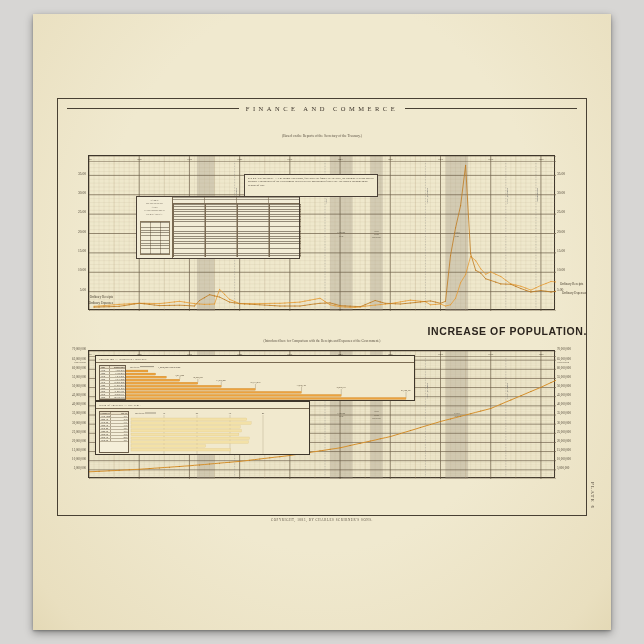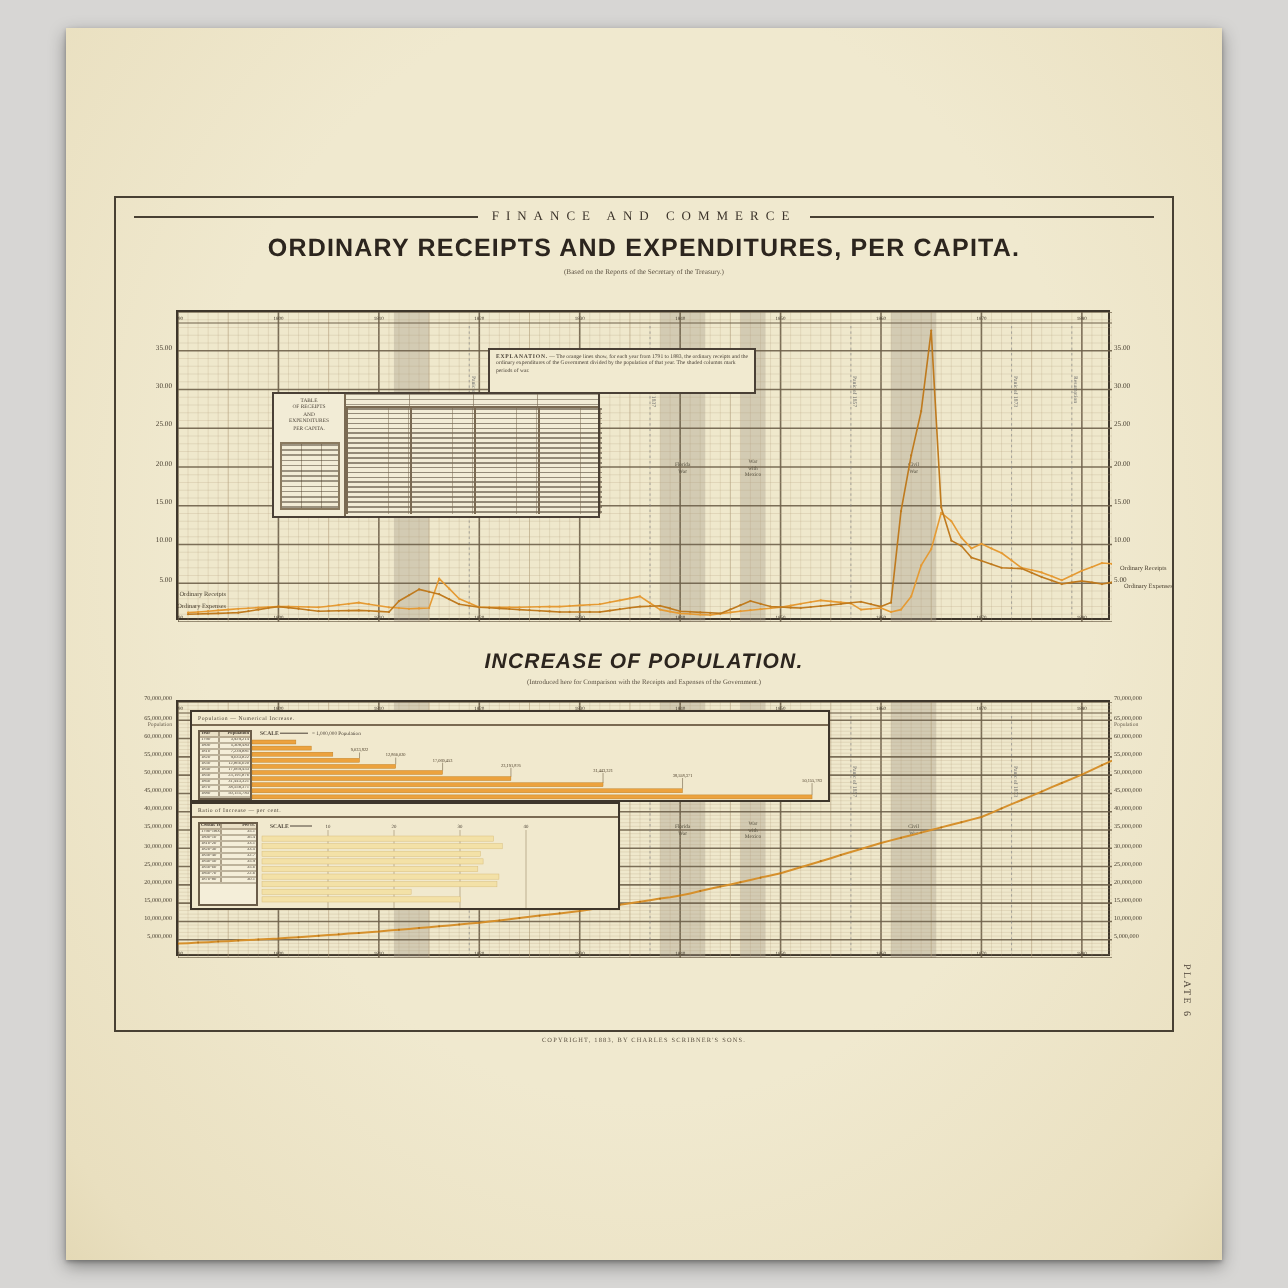--- a/index.html
+++ b/index.html
@@ -10,22 +10,22 @@
     box-shadow:0 3px 8px rgba(0,0,0,.38), 0 1px 2px rgba(0,0,0,.25);
     font-family:"Liberation Serif", serif;color:#3b332a;
   }
   .plate-border{position:absolute;left:24px;top:84px;width:530px;height:418px;border:1px solid #484033;}
   .running-head{position:absolute;left:24px;top:88px;width:530px;height:12px;display:flex;align-items:center;gap:7px;padding:0 10px;}
   .running-head .rule{flex:1;border-top:1px solid #484033;height:0;}
   .running-head .rh-text{font-size:6.5px;letter-spacing:3.5px;white-space:nowrap;color:#3b332a;}
   .page-title{position:absolute;left:24px;top:103px;width:530px;text-align:center;
     font-family:"Liberation Sans",sans-serif;font-weight:bold;font-size:12.5px;letter-spacing:.6px;color:#2c251e;}
   .page-subtitle{position:absolute;left:24px;top:120px;width:530px;text-align:center;font-size:3.6px;color:#5c5243;}
-  .section-title{position:absolute;left:24px;top:311px;width:530px;text-align:center;
-    font-family:"Liberation Sans",sans-serif;font-weight:bold;font-size:10.5px;letter-spacing:.6px;color:#2c251e;font-style:italic;}
+  .section-title{position:absolute;left:24px;top:311px;width:530px;text-align:right;
+    font-family:"Liberation Sans",sans-serif;font-weight:bold;font-size:10.5px;letter-spacing:.6px;color:#2c251e;}
   .section-subtitle{position:absolute;left:24px;top:325px;width:530px;text-align:center;font-size:3.4px;color:#5c5243;}
   .chartbox{position:absolute;border:1px solid #3e362b;background:#efe8cc;}
   #top-chart{left:55px;top:141px;width:467px;height:155px;}
   #bot-chart{left:55px;top:336px;width:467px;height:128px;}
   #top-chart svg,#bot-chart svg{position:absolute;left:0;top:0;}
   .axis-col{position:absolute;font-size:3.6px;color:#453c2e;}
   .axis-col span{position:absolute;white-space:nowrap;line-height:3.6px;}
   #top-axis-left{left:20px;top:141px;width:33px;height:155px;}
   #top-axis-left span{right:0;text-align:right;}
   #top-axis-right{left:524px;top:141px;width:44px;height:155px;}
@@ -70,21 +70,20 @@
 
 <div class="poster">
   <div class="plate-border"></div>
 
   <div class="running-head">
     <span class="rule"></span>
     <span class="rh-text">FINANCE AND COMMERCE</span>
     <span class="rule"></span>
   </div>
 
-  <div class="page-title">ORDINARY RECEIPTS AND EXPENDITURES, PER CAPITA.</div>
   <div class="page-subtitle">(Based on the Reports of the Secretary of the Treasury.)</div>
 
   <div id="top-chart" class="chartbox">
     <svg id="top-svg" width="467" height="155" viewBox="0 0 467 155">
         <g>
           <rect x="107.96236559139784" y="0" width="17.575268817204304" height="155" fill="#a59c8b" fill-opacity="0.38"></rect>
           <rect x="241.03225806451613" y="0" width="22.59677419354844" height="155" fill="#a59c8b" fill-opacity="0.38"></rect>
           <rect x="281.2043010752688" y="0" width="12.553763440860223" height="155" fill="#a59c8b" fill-opacity="0.38"></rect>
           <rect x="356.5268817204301" y="0" width="22.596774193548413" height="155" fill="#a59c8b" fill-opacity="0.38"></rect>
         </g>

